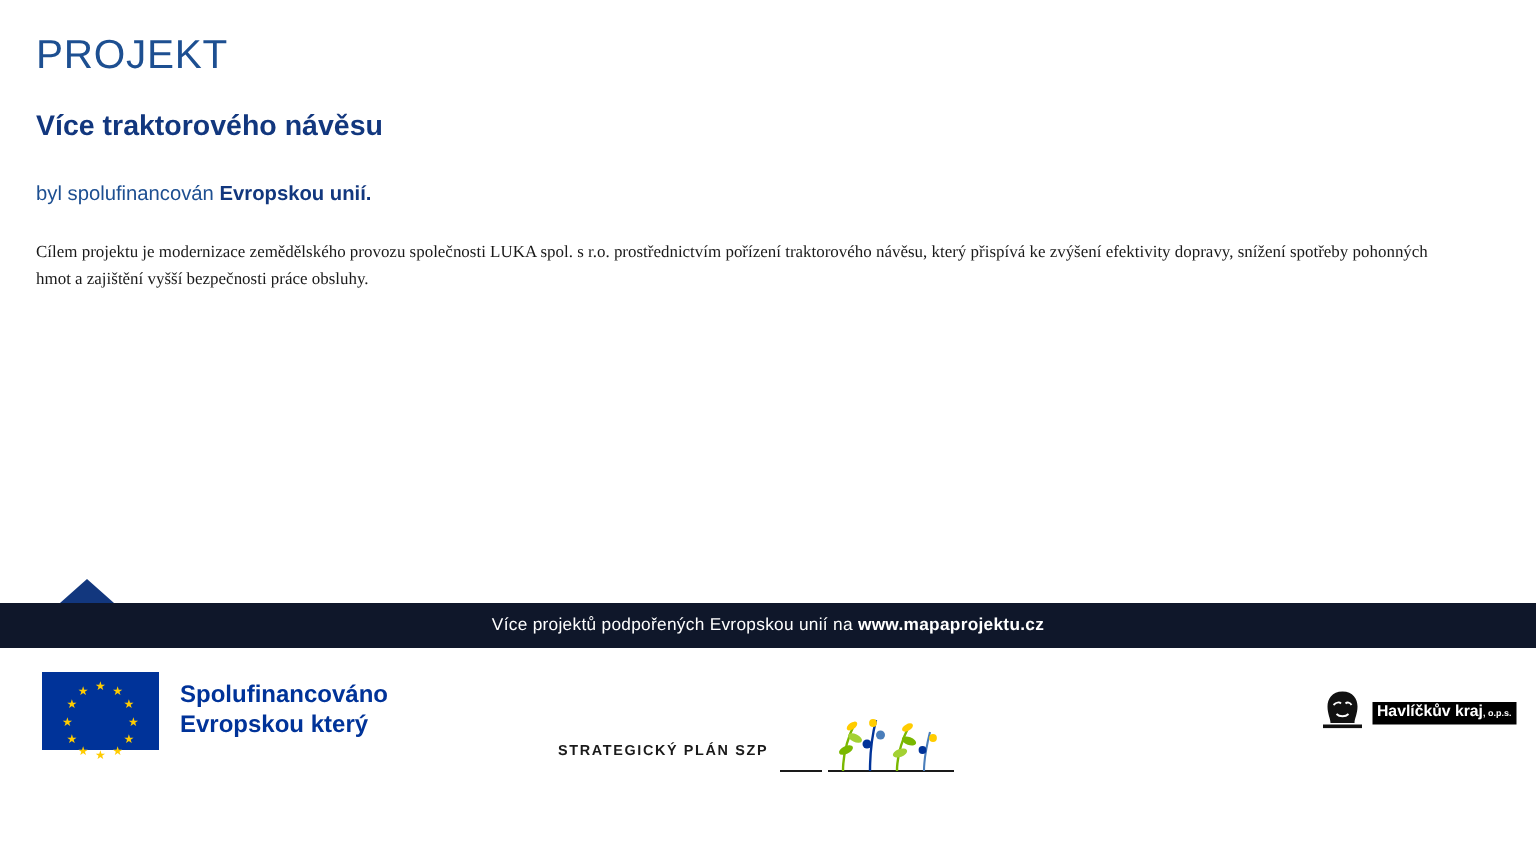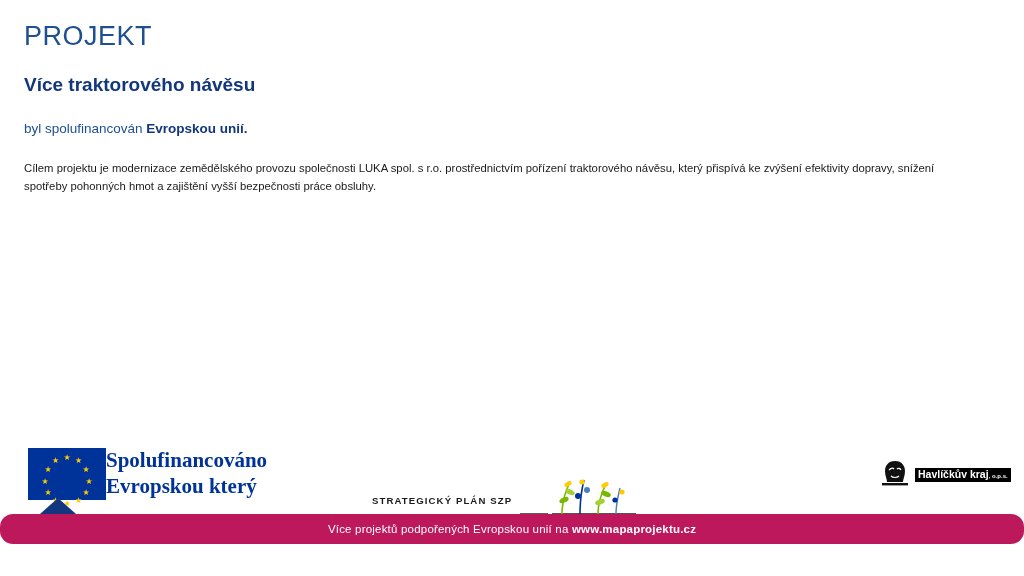--- a/index.html
+++ b/index.html
@@ -11,21 +11,21 @@
     height: 576px;
     background: #ffffff;
     font-family: "Liberation Sans", sans-serif;
     overflow: hidden;
     position: relative;
   }
 
   .poster {
     position: relative;
     width: 1024px;
-    height: 544px;
+    height: 432px;
     background: #ffffff;
   }
 
   
   .content {
     position: absolute;
     left: 24px;
     top: 22px;
     width: 960px;
   }
@@ -59,20 +59,21 @@
     color: #12377e;
   }
 
   .desc {
     font-size: 11.3px;
     color: #1a1a1a;
     line-height: 1.55;
     margin: 0;
     max-width: 935px;
     text-align: left;
+    font-family: Liberation Serif, serif;
   }
 
   
   .logos {
     position: absolute;
     left: 0;
     top: 440px;
     width: 1024px;
     height: 70px;
   }
@@ -95,27 +96,26 @@
   .eu-star {
     position: absolute;
     color: #FFCC00;
     font-size: 8px;
     line-height: 8px;
     width: 8px;
     height: 8px;
     text-align: center;
   }
   .eu-text {
-    margin-left: 0;
+    margin-left: 14px;
     color: #003399;
-    font-size: 21px;
+    font-size: 16px;
     line-height: 1.22;
     font-weight: 600;
     white-space: nowrap;
-    font-family: Liberation Serif, serif;
   }
 
   
   .szp-logo {
     position: absolute;
     left: 372px;
     top: 36px;
     display: flex;
     align-items: center;
   }
@@ -157,25 +157,24 @@
     font-size: 6px;
   }
 
   
   .bottom-bar {
     position: absolute;
     left: 0;
     bottom: 0;
     width: 1024px;
     height: 30px;
-    background: #be185d;
+    background: #0f172a;
     display: flex;
     align-items: center;
     justify-content: center;
-    border-radius: 13px;
   }
   .bottom-text {
     color: #ffffff;
     font-size: 11.5px;
     letter-spacing: 0.2px;
   }
   .bottom-text .url {
     font-weight: bold;
   }
   .corner-tab {

